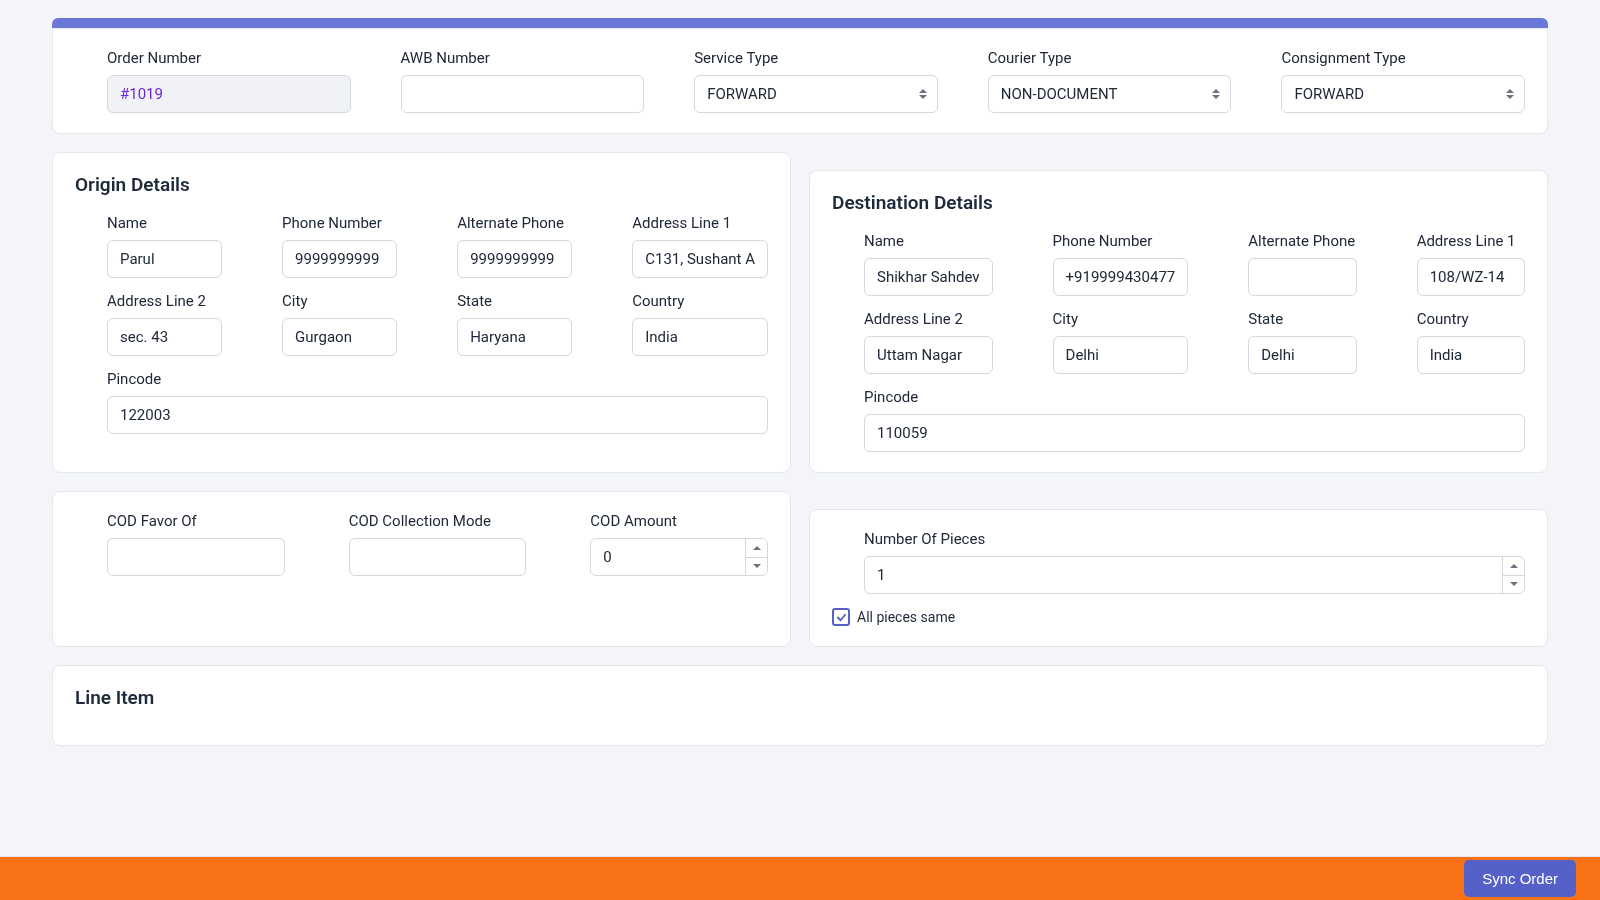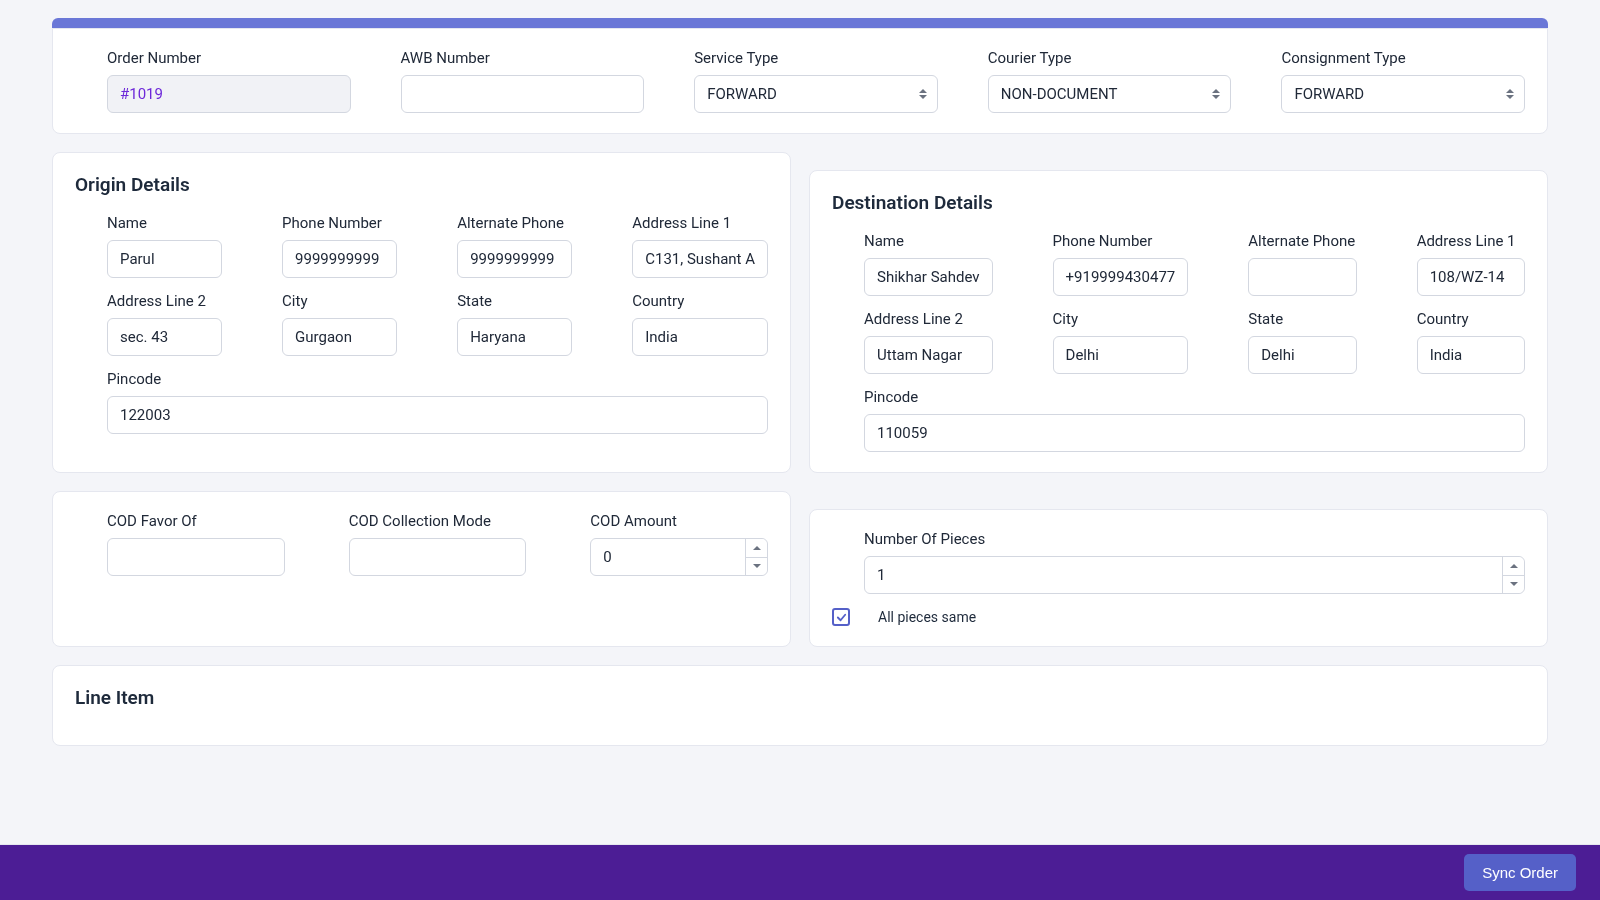--- a/index.html
+++ b/index.html
@@ -131,42 +131,42 @@
   justify-content: center;
   background: #fff;
   cursor: pointer;
 }
 .spin-btn + .spin-btn {
   border-top: 1px solid #d3d7e0;
 }
 .checkbox-row {
   display: flex;
   align-items: center;
-  gap: 28px;
+  gap: 7px;
   margin-top: 14px;
 }
 .checkbox {
   width: 18px;
   height: 18px;
   border: 2px solid #5560c8;
   border-radius: 3px;
   display: flex;
   align-items: center;
   justify-content: center;
   color: #5560c8;
 }
 .checkbox svg {
   width: 11px;
   height: 11px;
 }
 .footer {
   position: fixed;
   left: 0; right: 0; bottom: 0;
-  height: 56px;
-  background: #4c1d95;
+  height: 44px;
+  background: #f97316;
   border-top: 1px solid #e5e7ef;
   display: flex;
   align-items: center;
   justify-content: flex-end;
   padding: 0 24px;
 }
 .btn-primary {
   background: #5560c8;
   color: #fff;
   border: none;

